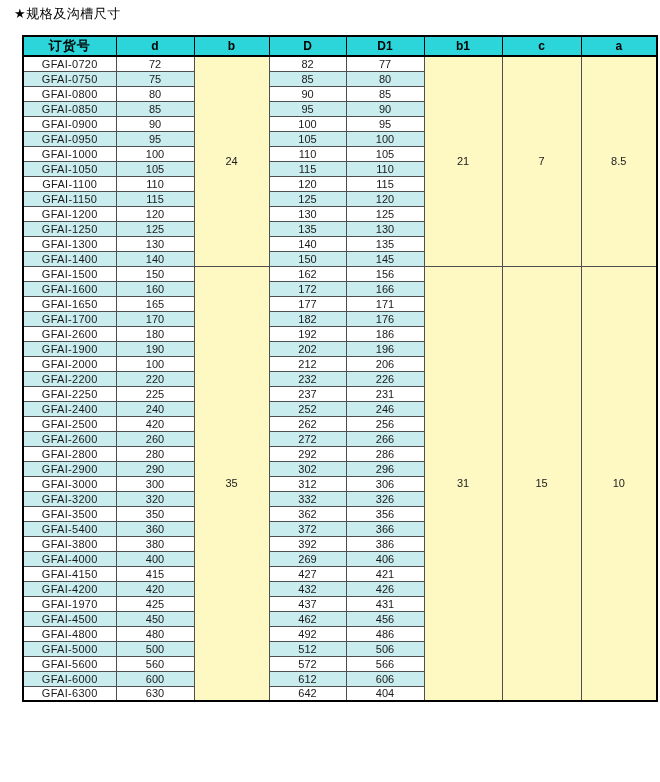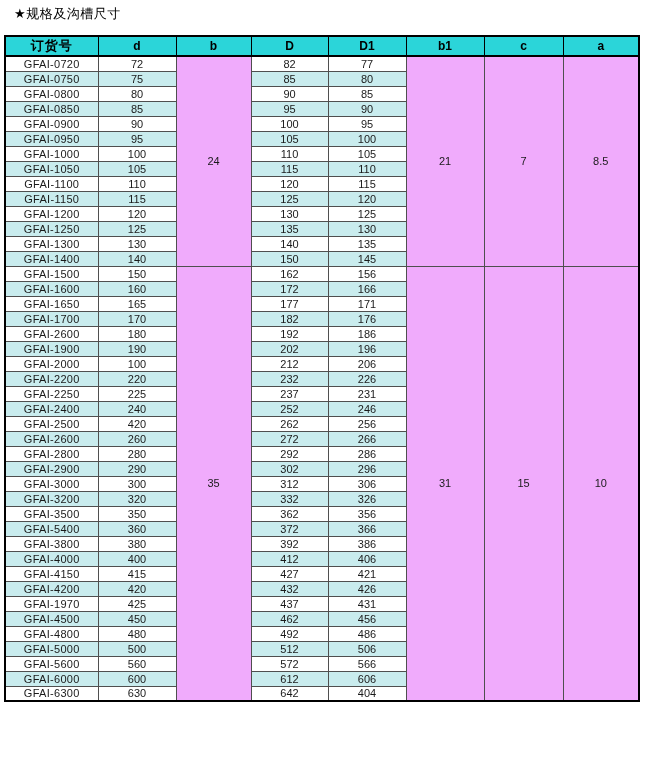--- a/index.html
+++ b/index.html
@@ -14,21 +14,21 @@
     width:660px;height:782px;background:#ffffff;
     font-family:"Liberation Sans","DejaVu Sans",sans-serif;
     color:#000;
   }
   .page{position:relative;width:660px;height:723px;overflow:hidden;}
   .title{
     position:absolute;left:14px;top:6px;
     font-size:13px;line-height:16px;color:#000;letter-spacing:0.5px;
   }
   table.spec-table{
-    position:absolute;left:4px;top:35px;width:634px;
+    position:absolute;left:22px;top:35px;width:634px;
     border-collapse:collapse;table-layout:fixed;
     border:2px solid var(--border-outer);
     padding-left:40px;
   }
   .spec-table th{
     height:19px;padding:0;
     background:var(--header-bg);
     border:1px solid #000;
     font-size:12px;font-weight:bold;color:#000;
     text-align:center;vertical-align:middle;white-space:nowrap;overflow:hidden;
@@ -37,21 +37,21 @@
   .spec-table thead tr{border-bottom:2px solid #000;}
   .spec-table td{
     height:15px;padding:0;
     border:1px solid var(--border-inner);
     font-size:11px;color:#1a1a1a;
     text-align:center;vertical-align:middle;white-space:nowrap;overflow:hidden;
     background:#fff;
   }
   .spec-table td.order-cell{letter-spacing:0.3px;text-align:center;}
   .spec-table tr.stripe td.stripeable{background:var(--stripe-bg);}
-  .spec-table td.merged{background:#f0abfc;font-size:11px;}
+  .spec-table td.merged{background:#fef9c3;font-size:11px;}
   .footnote{
     position:absolute;left:15px;top:752px;
     font-size:12px;line-height:16px;color:#000;
   }
 </style>
 </head>
 <body>
 
 <div class="page">
   <div class="title">★规格及沟槽尺寸</div>
@@ -282,21 +282,21 @@
         </tr>
         <tr>
           <td class="order-cell stripeable">GFAI-3800</td>
           <td class="stripeable">380</td>
           <td class="stripeable">392</td>
           <td class="stripeable">386</td>
         </tr>
         <tr class="stripe">
           <td class="order-cell stripeable">GFAI-4000</td>
           <td class="stripeable">400</td>
-          <td class="stripeable">412</td>
+          <td class="stripeable">269</td>
           <td class="stripeable">406</td>
         </tr>
         <tr>
           <td class="order-cell stripeable">GFAI-4150</td>
           <td class="stripeable">415</td>
           <td class="stripeable">427</td>
           <td class="stripeable">421</td>
         </tr>
         <tr class="stripe">
           <td class="order-cell stripeable">GFAI-4200</td>

